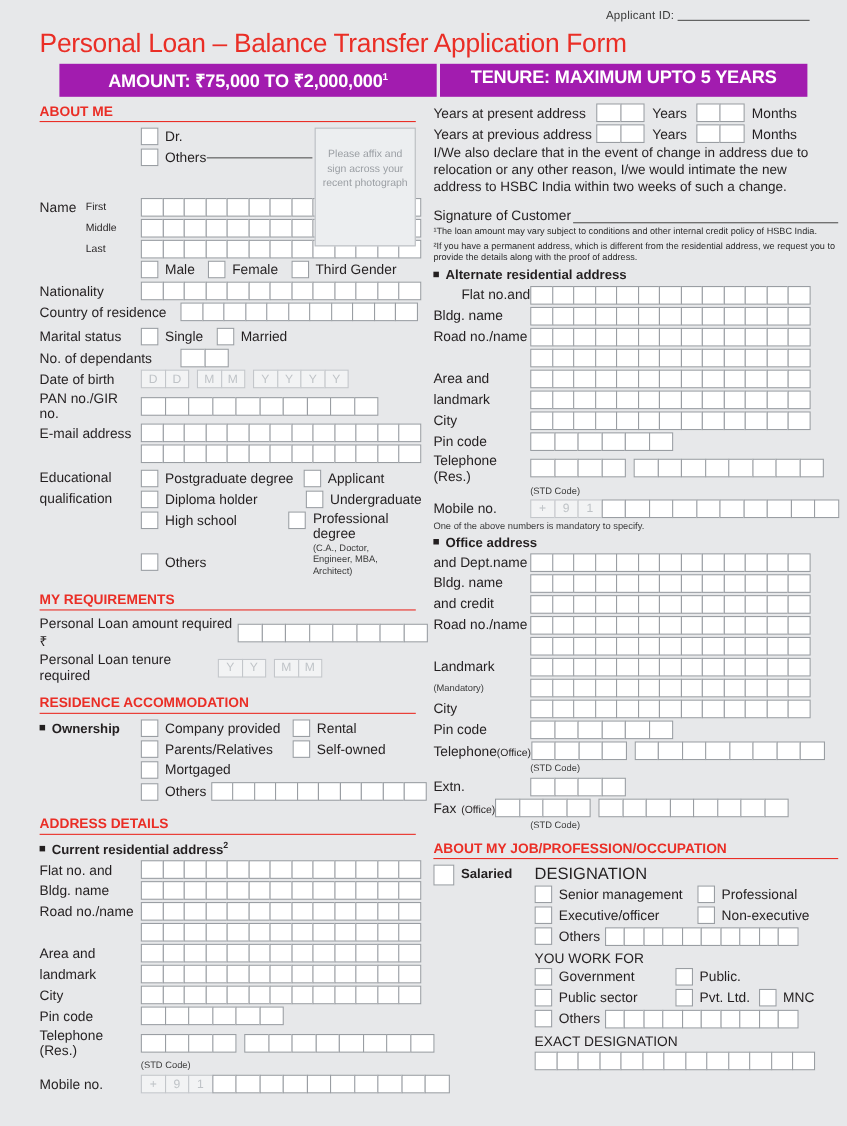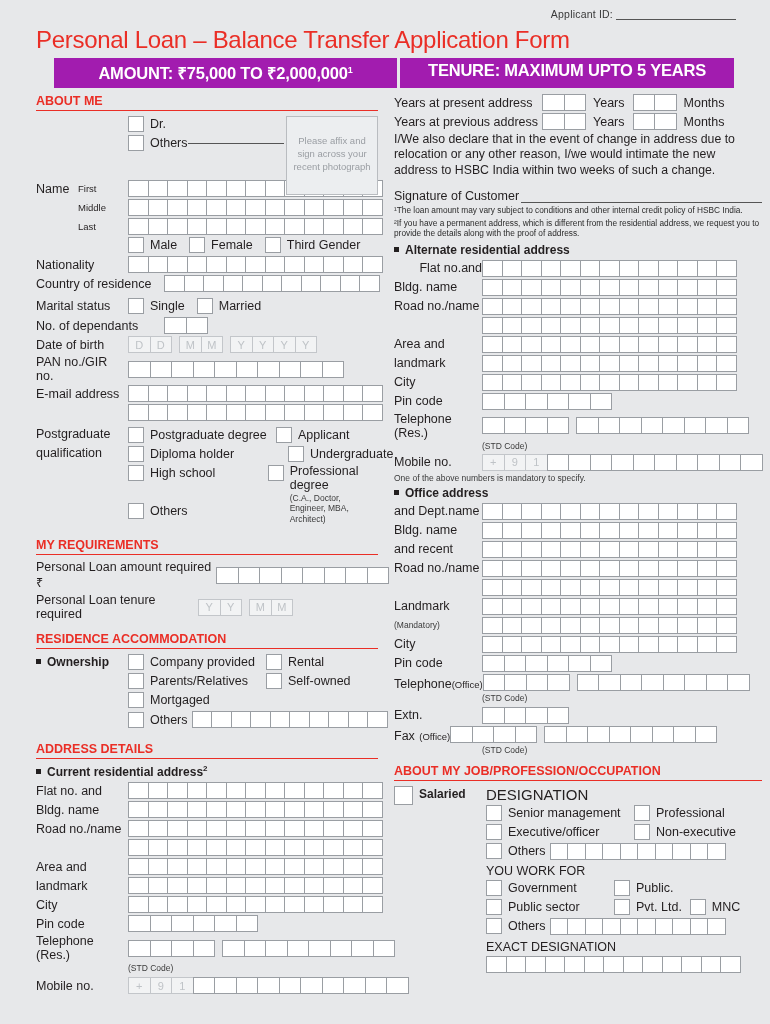--- a/index.html
+++ b/index.html
@@ -74,21 +74,21 @@
     flex:none; margin-right:6px;
   }
   .cb.lg { width:19px; height:19px; }
   .opt { display:flex; align-items:center; margin-right:12px; }
   .opt .t { font-size:12.5px; }
   .optrow { display:flex; align-items:center; margin-bottom:3px; }
 
   
   .photo {
     position:absolute; right:0; top:0;
-    width:92px; height:79px; border:1px solid #b9bcc0; background:#eceef0;
+    width:92px; height:108px; border:1px solid #b9bcc0; background:#eceef0;
     font-size:9.5px; color:#9a9ea3; text-align:center; line-height:1.35;
     padding:18px 6px 0;
   }
   .about-wrap { position:relative; }
 
   .dash { display:inline-block; border-bottom:1px solid #555; width:96px; vertical-align:-2px; }
   .sigline { display:inline-block; border-bottom:1px solid #555; flex:1; margin-left:2px; vertical-align:-3px; }
   .decl { font-size:12.3px; line-height:1.25; margin-top:1px; }
   .fnote { font-size:8.3px; line-height:1.28; color:#2b2b2b; margin-top:2px; }
 </style>
@@ -332,36 +332,36 @@
             <div class="bx"></div>
             <div class="bx"></div>
             <div class="bx"></div>
             <div class="bx"></div>
             <div class="bx"></div>
           </div>
       </div>
 
       <div style="display:flex;margin-top:6px">
         <div style="width:92px;flex:none">
-          <div class="lbl">Postgraduate</div>
+          <div class="lbl">Educational</div>
           <div class="lbl" style="margin-top:5px">qualification</div>
         </div>
         <div style="flex:1">
           <div class="optrow">
             <div class="opt" style="width:148px;margin-right:0">
                 <span class="cb"></span>
                 <span class="t">Postgraduate degree</span>
               </div>
             <div class="opt">
                 <span class="cb"></span>
                 <span class="t">Applicant</span>
               </div>
           </div>
           <div class="optrow">
-            <div class="opt" style="width:148px;margin-right:12px">
+            <div class="opt" style="width:148px;margin-right:2px">
                 <span class="cb"></span>
                 <span class="t">Diploma holder</span>
               </div>
             <div class="opt">
                 <span class="cb"></span>
                 <span class="t">Undergraduate</span>
               </div>
           </div>
           <div class="optrow" style="align-items:flex-start">
             <div class="opt" style="width:148px;margin-right:0">
@@ -915,21 +915,21 @@
               <div class="bx"></div>
               <div class="bx"></div>
               <div class="bx"></div>
               <div class="bx"></div>
               <div class="bx"></div>
               <div class="bx"></div>
               <div class="bx"></div>
             </div>
           </div>
           <div class="row">
-            <div class="lbl" style="width: 88px; flex: 0 0 auto;">and recent</div>
+            <div class="lbl" style="width: 88px; flex: 0 0 auto;">and credit</div>
             <div class="boxes">
               <div class="bx"></div>
               <div class="bx"></div>
               <div class="bx"></div>
               <div class="bx"></div>
               <div class="bx"></div>
               <div class="bx"></div>
               <div class="bx"></div>
               <div class="bx"></div>
               <div class="bx"></div>

